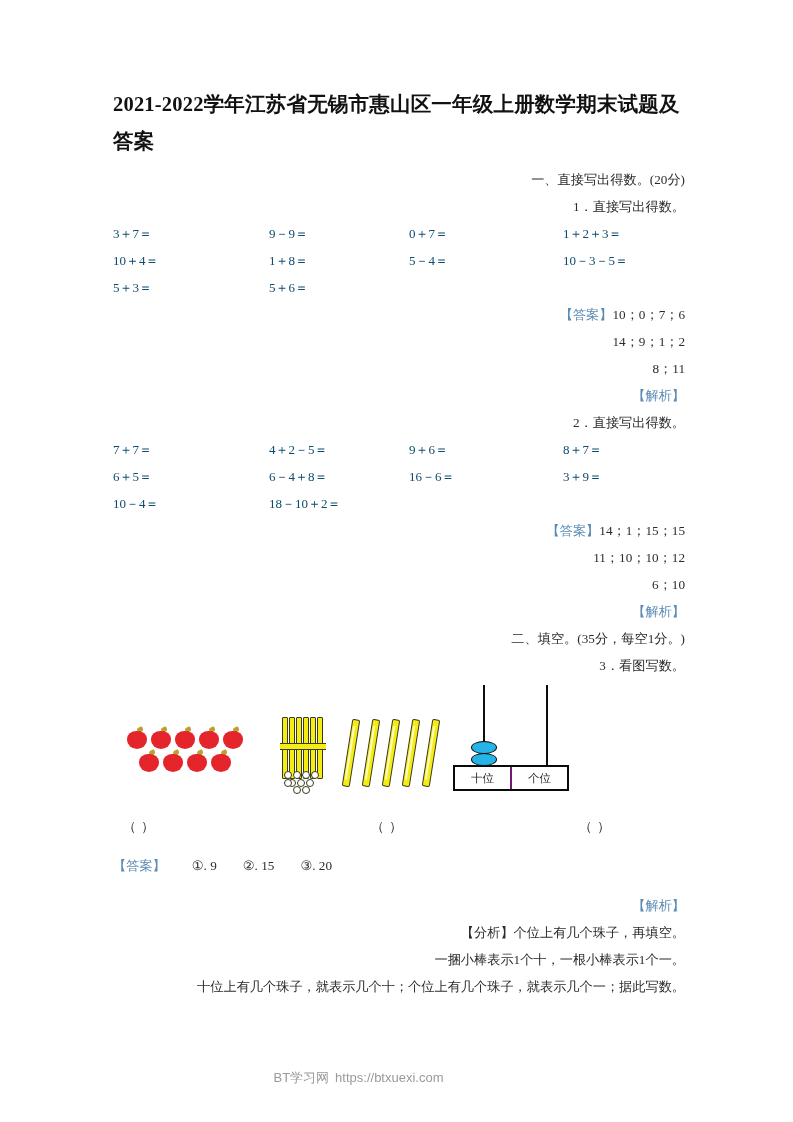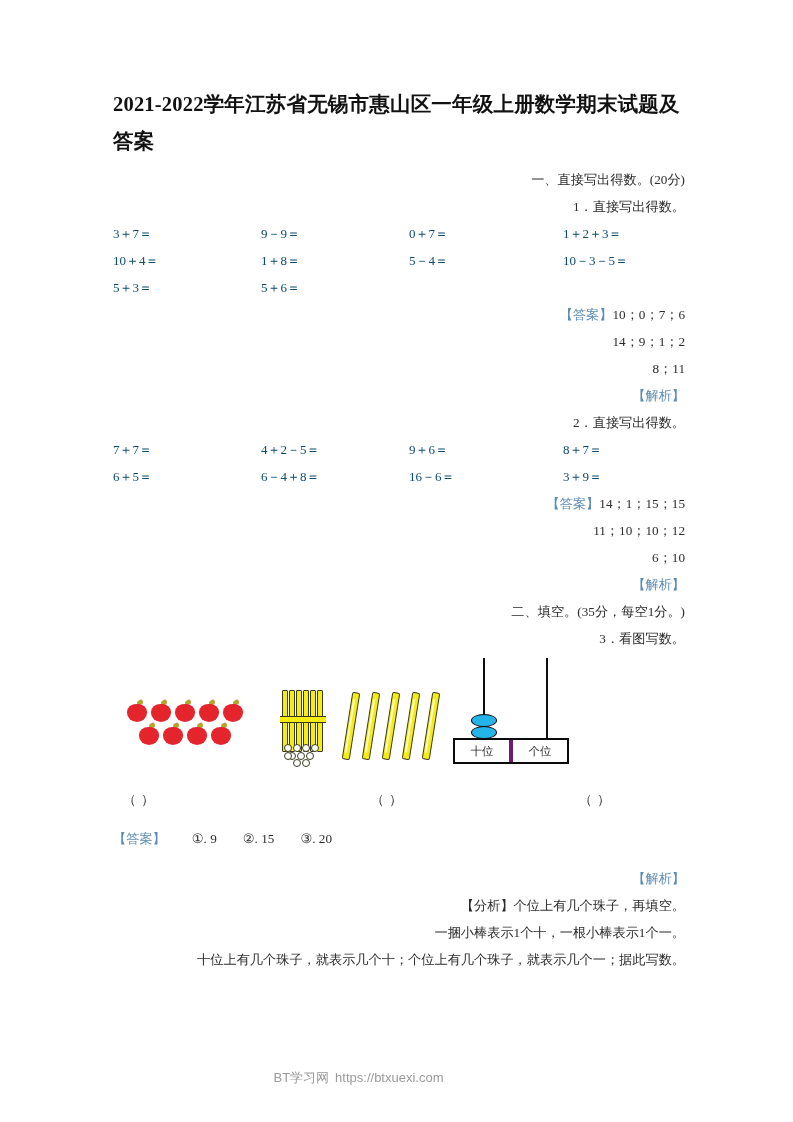--- a/index.html
+++ b/index.html
@@ -58,21 +58,21 @@
     font-size: 13px;
     line-height: 27px;
     color: #0c4a6e;
   }
   .mathrow .cell {
     position: absolute;
     top: 0;
     white-space: nowrap;
   }
   .c0 { left: 0px; }
-  .c1 { left: 148px; }
+  .c1 { left: 156px; }
   .c2 { left: 296px; }
   .c3 { left: 450px; }
 
   
   .figures {
     position: relative;
     height: 130px;
     margin-top: 6px;
   }
 
@@ -233,21 +233,21 @@
   .abacus .base .col {
     flex: 1;
     display: flex;
     align-items: center;
     justify-content: center;
     font-size: 11.5px;
     color: #2b2b2b;
     font-family: "Liberation Serif", serif;
   }
   .abacus .base .col.left {
-    border-right: 4px solid #701a75;
+    border-right: 2px solid #701a75;
   }
 
   
   .blanks {
     position: relative;
     height: 24px;
     font-size: 13px;
     line-height: 24px;
     color: #2b2b2b;
   }
@@ -327,20 +327,24 @@
       <span class="cell c0">7＋7＝</span>
       <span class="cell c1">4＋2－5＝</span>
       <span class="cell c2">9＋6＝</span>
       <span class="cell c3">8＋7＝</span>
     </div>
     <div class="mathrow">
       <span class="cell c0">6＋5＝</span>
       <span class="cell c1">6－4＋8＝</span>
       <span class="cell c2">16－6＝</span>
       <span class="cell c3">3＋9＝</span>
+    </div>
+    <div class="mathrow">
+      <span class="cell c0">10－4＝</span>
+      <span class="cell c1">18－10＋2＝</span>
     </div>
 
     <p class="para">
       <span class="tag-blue">【答案】</span><span>14；1；15；15</span>
     </p>
     <p class="para">11；10；10；12</p>
     <p class="para">6；10</p>
     <p class="para tag-blue">【解析】</p>
 
     <p class="para">二、填空。(35分，每空1分。)</p>

